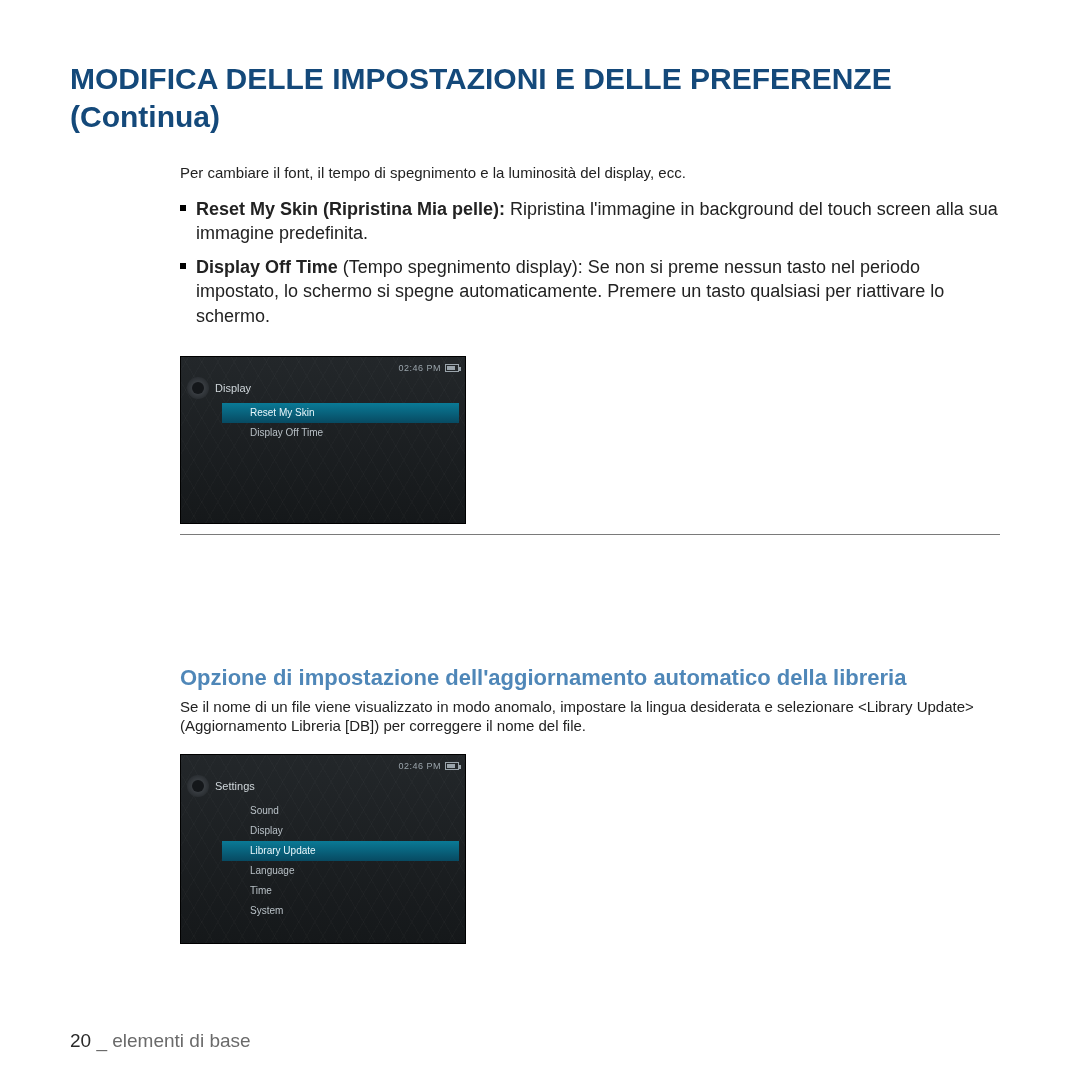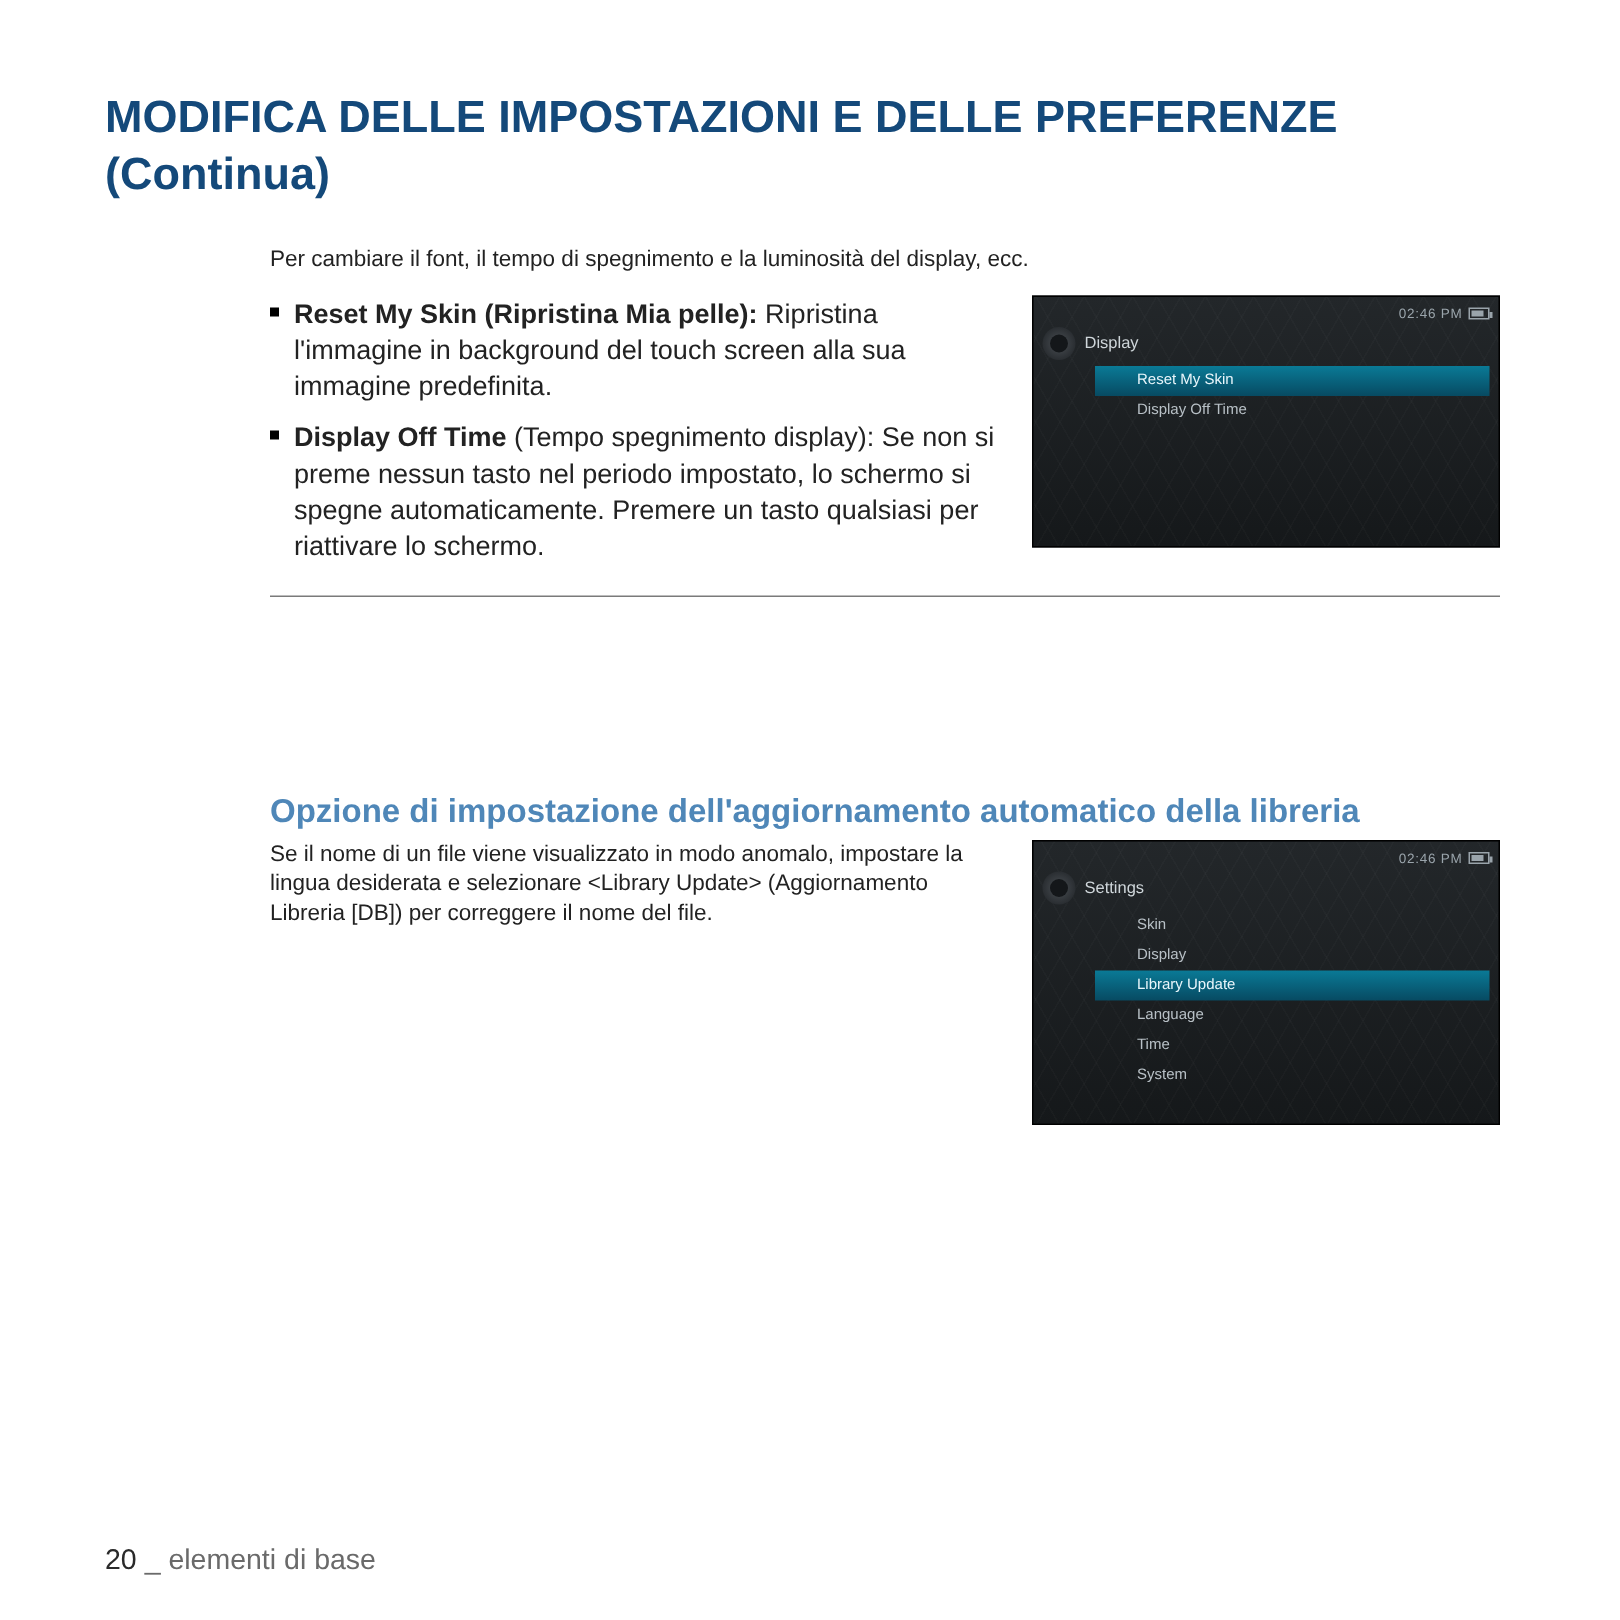--- a/index.html
+++ b/index.html
@@ -32,20 +32,21 @@
   .body-text {
     font-size: 15px;
     color: #222;
     line-height: 1.3;
     margin-bottom: 14px;
   }
   .flex-row {
     display: flex;
     gap: 18px;
     align-items: flex-start;
+    flex-direction: column;
   }
   .bullets {
     flex: 1;
   }
   ul.bullets-list {
     list-style: none;
     padding: 0;
   }
   ul.bullets-list li {
     position: relative;
@@ -65,21 +66,21 @@
     background: #000;
   }
   .bold { font-weight: bold; }
   .divider {
     border: none;
     border-top: 1px solid #7a7a7a;
     margin: 10px 0 0 0;
   }
   
   .device {
-    width: 312px;
+    width: 286px;
     flex-shrink: 0;
     background: #1b1f22;
     border: 1px solid #000;
     color: #d9dde0;
     font-size: 10px;
     position: relative;
     padding: 6px 6px 6px 6px;
     background-image:
       repeating-linear-gradient(60deg, rgba(255,255,255,0.02) 0 1px, transparent 1px 14px),
       repeating-linear-gradient(-60deg, rgba(255,255,255,0.02) 0 1px, transparent 1px 14px),
@@ -217,21 +218,21 @@
       <div class="statusbar">
         <span>02:46 PM</span>
         <span class="battery">
             <span class="fill"></span>
           </span>
       </div>
       <div class="header">
         <span class="gear"></span>
         <span class="header-label">Settings</span>
       </div>
-      <div class="menu-item">Skin</div>
+      <div class="menu-item">Sound</div>
       <div class="menu-item">Display</div>
       <div class="menu-item selected">Library Update</div>
       <div class="menu-item">Language</div>
       <div class="menu-item">Time</div>
       <div class="menu-item">System</div>
     </div>
   </div>
 </div>
 
 <div class="footer">

